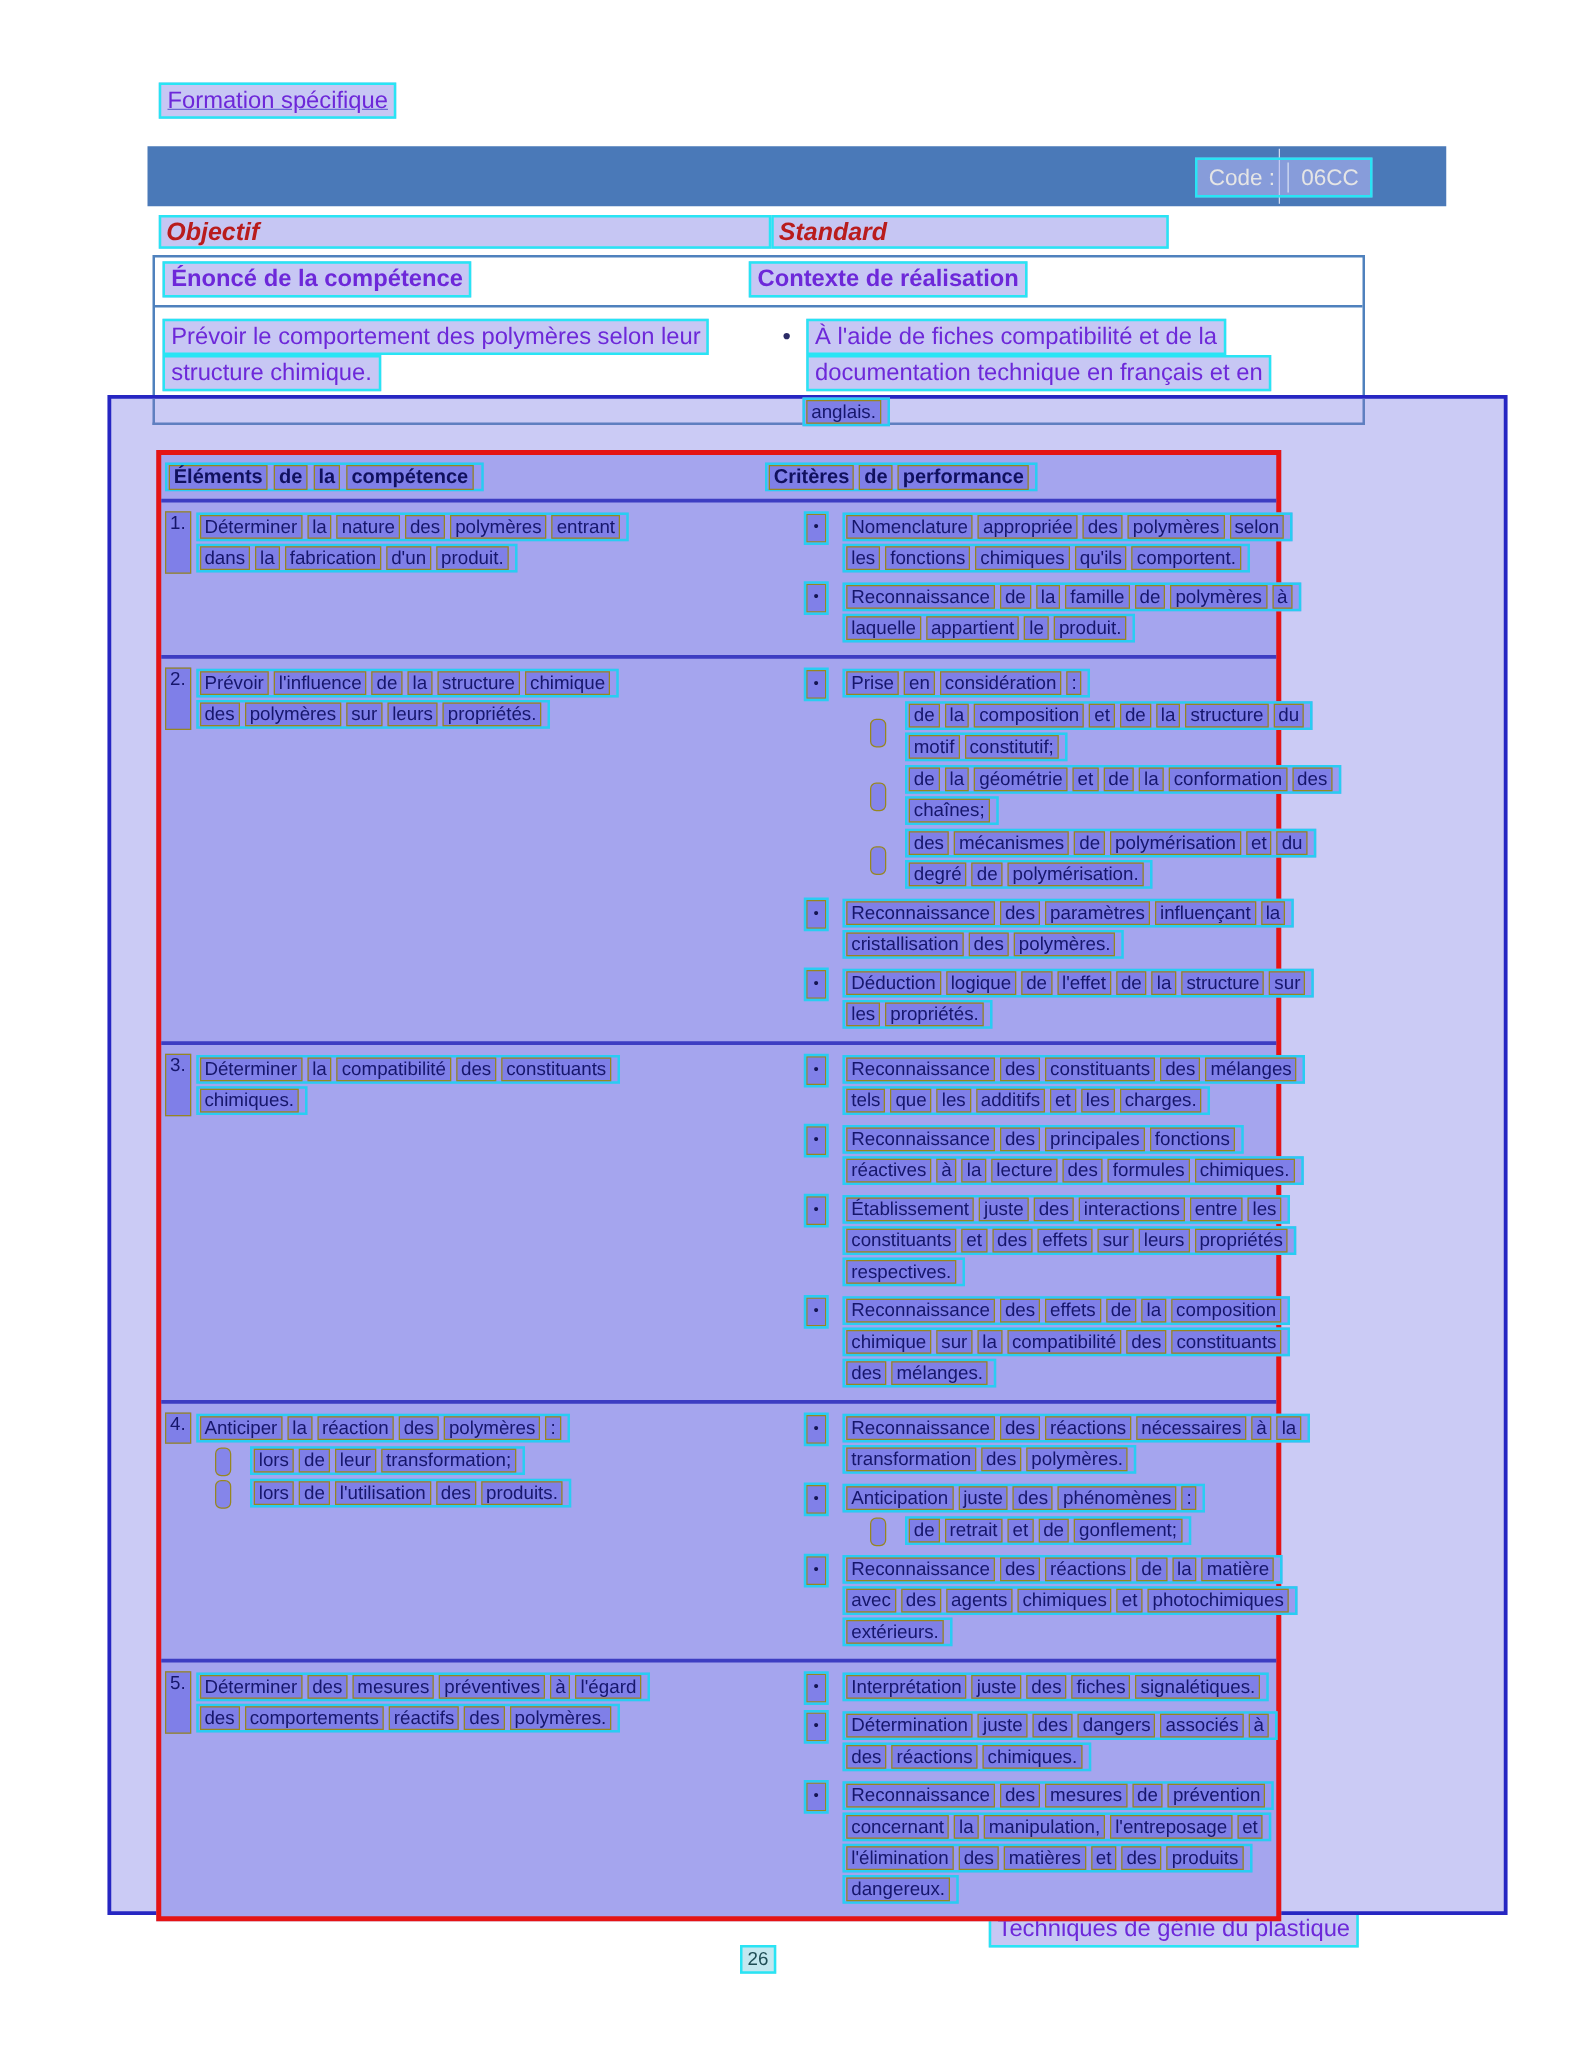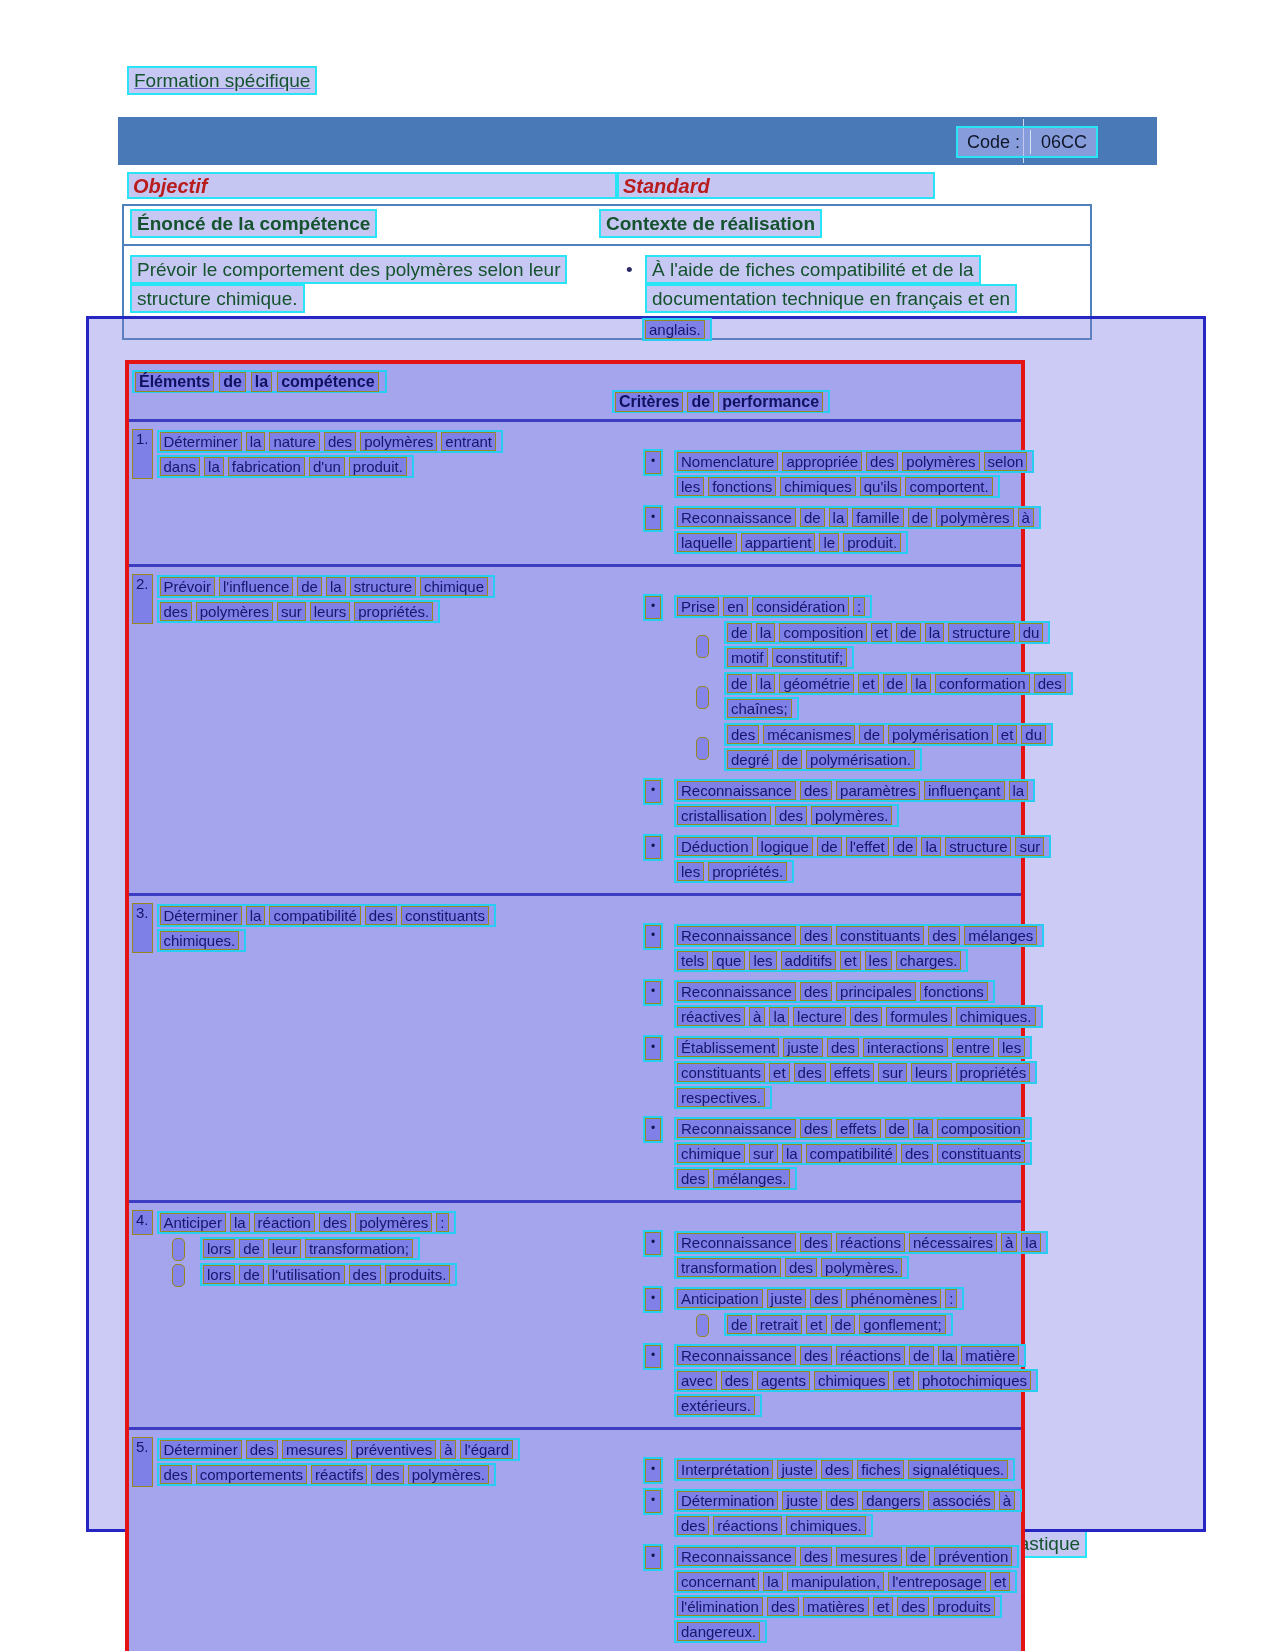--- a/index.html
+++ b/index.html
@@ -1,31 +1,31 @@
 <!DOCTYPE html>
 <html><head>
 <meta charset="utf-8">
 <style>
   html,body{margin:0;padding:0;background:#ffffff;}
   .page{position:relative;width:1275px;height:1651px;background:#ffffff;
         font-family:"Liberation Sans",sans-serif;overflow:hidden;}
 
   
   .hl-out{display:inline;background:#c7c7f4;border:2px solid #29e4f4;padding:2px 5px;
-          -webkit-box-decoration-break:clone;box-decoration-break:clone;color:#14532d;text-align:center;}
+          -webkit-box-decoration-break:clone;box-decoration-break:clone;color:#6d28d9;text-align:center;}
   .bold{font-weight:bold;}
 
   
   .formation{position:absolute;left:127px;top:70px;font-size:19px;color:#6a6ad2;
              text-decoration:underline;}
   .bar{position:absolute;left:118px;top:117px;width:1039px;height:48px;background:#4a79b8;}
   .bar-line{position:absolute;left:905px;top:2px;width:1px;height:44px;background:#cfdaee;}
   .code-box{position:absolute;left:838px;top:9px;display:flex;align-items:center;
             border:2px solid #29e4f4;background:rgba(185,185,245,0.55);
-            padding:2px 9px;color:#0f172a;font-size:18px;}
+            padding:2px 9px;color:#e5e5e5;font-size:18px;}
   .code-divider{display:inline-block;width:1px;height:24px;background:#d7e0f4;margin:0 10px;}
 
   .hl-head{position:absolute;top:172px;height:27px;background:#c6c6f3;border:2px solid #29e4f4;
            font-size:20px;font-weight:bold;font-style:italic;color:#b91c1c;
            padding:1px 0 0 4px;box-sizing:border-box;}
   .objectif{left:127px;width:490px;}
   .standard{left:617px;width:318px;}
 
   
   .table1{position:absolute;left:122px;top:204px;width:970px;height:137px;
@@ -48,21 +48,21 @@
   .stub-b{left:33px;top:19px;width:970px;height:2px;}
   .anglais{position:absolute;left:553px;top:1px;font-size:15px;}
 
   
   .red-table{position:absolute;left:36px;top:41px;width:900px;border:4px solid #e51414;
              background:#a5a5ee;box-sizing:border-box;}
   .row{display:grid;grid-template-columns:483px 1fr;align-items:start;padding:7px 0 9px;}
   .row + .row{border-top:3px solid #3d3dc2;}
   .hdr-row{padding:8px 0 7px;}
   .lc{padding-left:3px;}
-  .rc{padding-right:24px;margin-top:20px;}
+  .rc{padding-right:24px;}
   .num-line{display:flex;}
   .num{flex:0 0 auto;margin-right:7px;font-weight:normal;}
   .ltext{width:370px;line-height:25px;}
   .ctext{width:378px;line-height:25px;}
   .stext{width:352px;line-height:25px;}
   .crit{display:flex;margin:0 0 6px 33px;}
   .crit:last-child{margin-bottom:0;}
   .cb{flex:0 0 14px;height:21px;margin:2px 13px 0 0;background:#8080e8;border:1px solid #97871f;
       outline:2px solid #28cdf2;color:#141452;font-size:12px;text-align:center;line-height:19px;}
   .sub-line{display:flex;margin-top:1px;align-items:center;}

